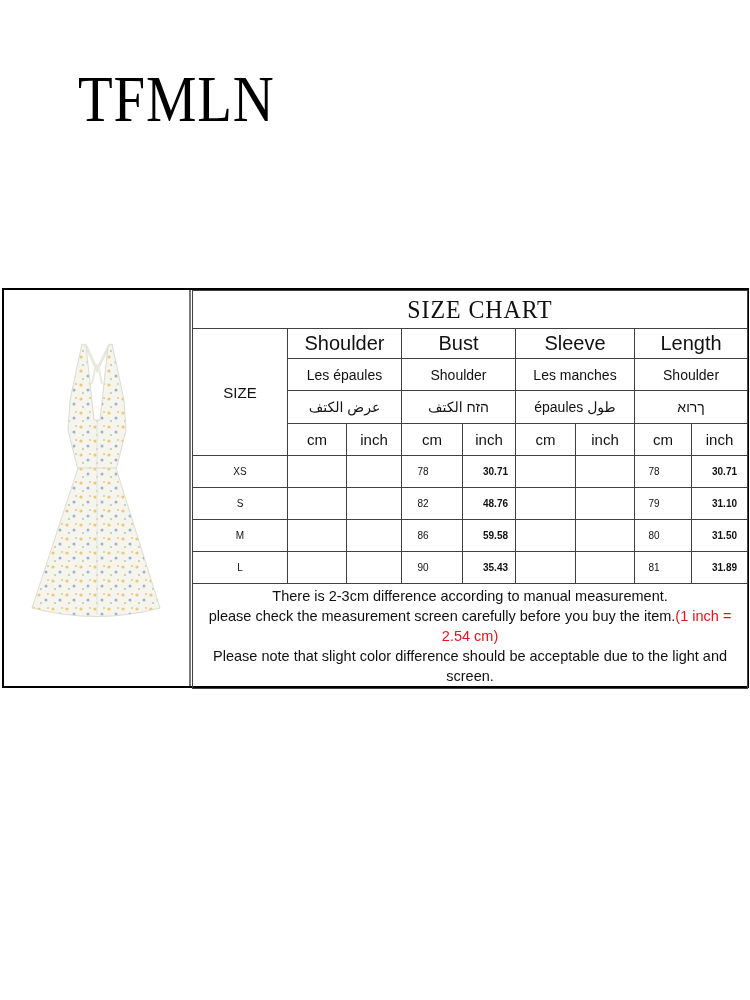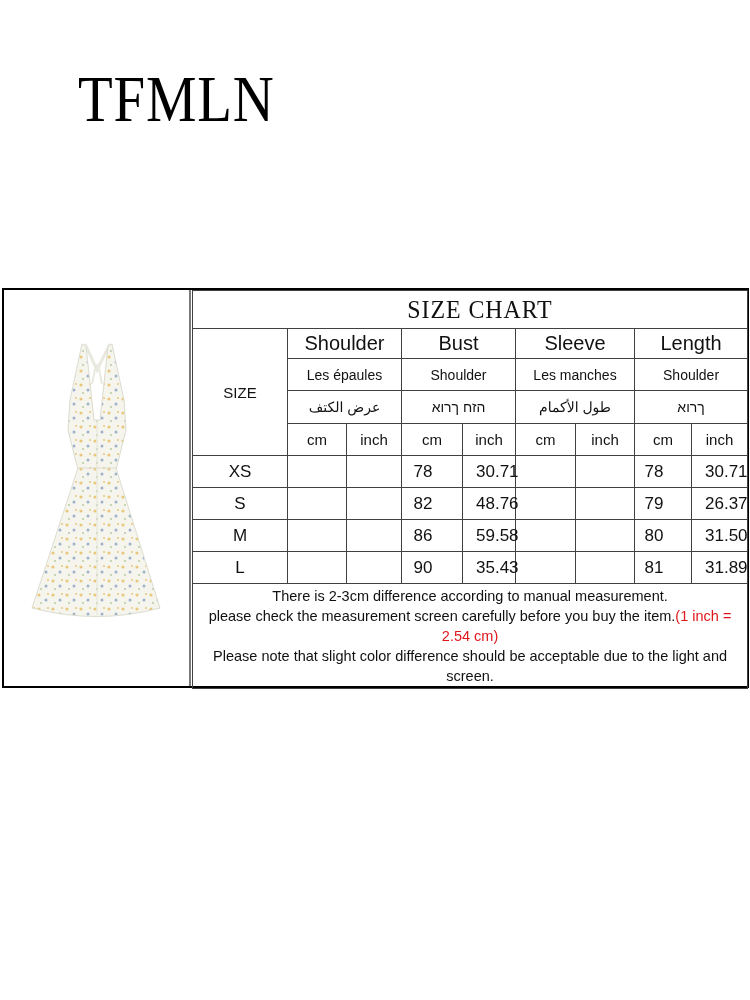--- a/index.html
+++ b/index.html
@@ -21,31 +21,31 @@
     border-right: 2px solid #7a7a7a; background: #fff;
   }
   .image-panel svg { position: absolute; left: 18px; top: 50px; }
 
   table.size-table {
     position: absolute; left: 188px; top: 0; width: 555px; height: 396px;
     border-collapse: collapse; table-layout: fixed;
   }
   table.size-table td {
     border: 1px solid #404040; text-align: center; vertical-align: middle;
-    font-size: 17px; padding: 0; color: #111;
+    font-size: 10px; padding: 0; color: #111;
   }
   .title-cell { font-family: "Liberation Serif", serif; font-size: 26px !important; letter-spacing: 1px; height: 38px; padding-left: 20px !important; }
   .title-cell span { display: inline-block; transform: scaleX(0.92); }
   .hdr-main td { font-size: 20px !important; height: 30px; }
   .hdr-fr td { font-size: 14px !important; height: 32px; }
   .hdr-local td { font-size: 14px !important; height: 33px; }
   .hdr-unit td { font-size: 15px !important; height: 32px; }
   .data-row td { height: 32px; font-size: 15px; }
   .data-row td.num { text-align: center; padding-right: 18px; }
-  .data-row td.num-l { text-align: left; padding-left: 13px; }
+  .data-row td.num-l { text-align: left; padding-left: 20px; font-weight: bold; }
   .dotted-r { border-right: 1px dotted #9a9a9a !important; }
   .size-label { font-size: 15px; }
   .notes-cell { font-size: 14.5px !important; line-height: 20px; padding: 2px 6px !important; height: 102px; }
   .red { color: #e0161b; }
 </style>
 </head>
 <body>
 
 <div class="brand">TFMLN</div>
 
@@ -96,22 +96,22 @@
       <td colspan="2">Length</td>
     </tr>
     <tr class="hdr-fr">
       <td colspan="2">Les épaules</td>
       <td colspan="2">Shoulder</td>
       <td colspan="2">Les manches</td>
       <td colspan="2">Shoulder</td>
     </tr>
     <tr class="hdr-local">
       <td colspan="2" dir="rtl">عرض الكتف</td>
-      <td colspan="2" dir="rtl">הזח ךרוא</td>
-      <td colspan="2" dir="rtl">طول الأكمام</td>
+      <td colspan="2" dir="rtl">הזח الكتف</td>
+      <td colspan="2" dir="rtl">طول épaules</td>
       <td colspan="2" dir="rtl">ךרוא</td>
     </tr>
     <tr class="hdr-unit">
       <td>cm</td>
       <td>inch</td>
       <td>cm</td>
       <td>inch</td>
       <td>cm</td>
       <td>inch</td>
       <td>cm</td>
@@ -131,21 +131,21 @@
     </tr>
     <tr class="data-row">
       <td>S</td>
       <td></td>
       <td></td>
       <td class="num">82</td>
       <td class="num-l">48.76</td>
       <td></td>
       <td></td>
       <td class="num dotted-r">79</td>
-      <td class="num-l">26.37</td>
+      <td class="num-l">31.10</td>
     </tr>
     <tr class="data-row">
       <td>M</td>
       <td></td>
       <td></td>
       <td class="num">86</td>
       <td class="num-l">59.58</td>
       <td></td>
       <td></td>
       <td class="num dotted-r">80</td>

